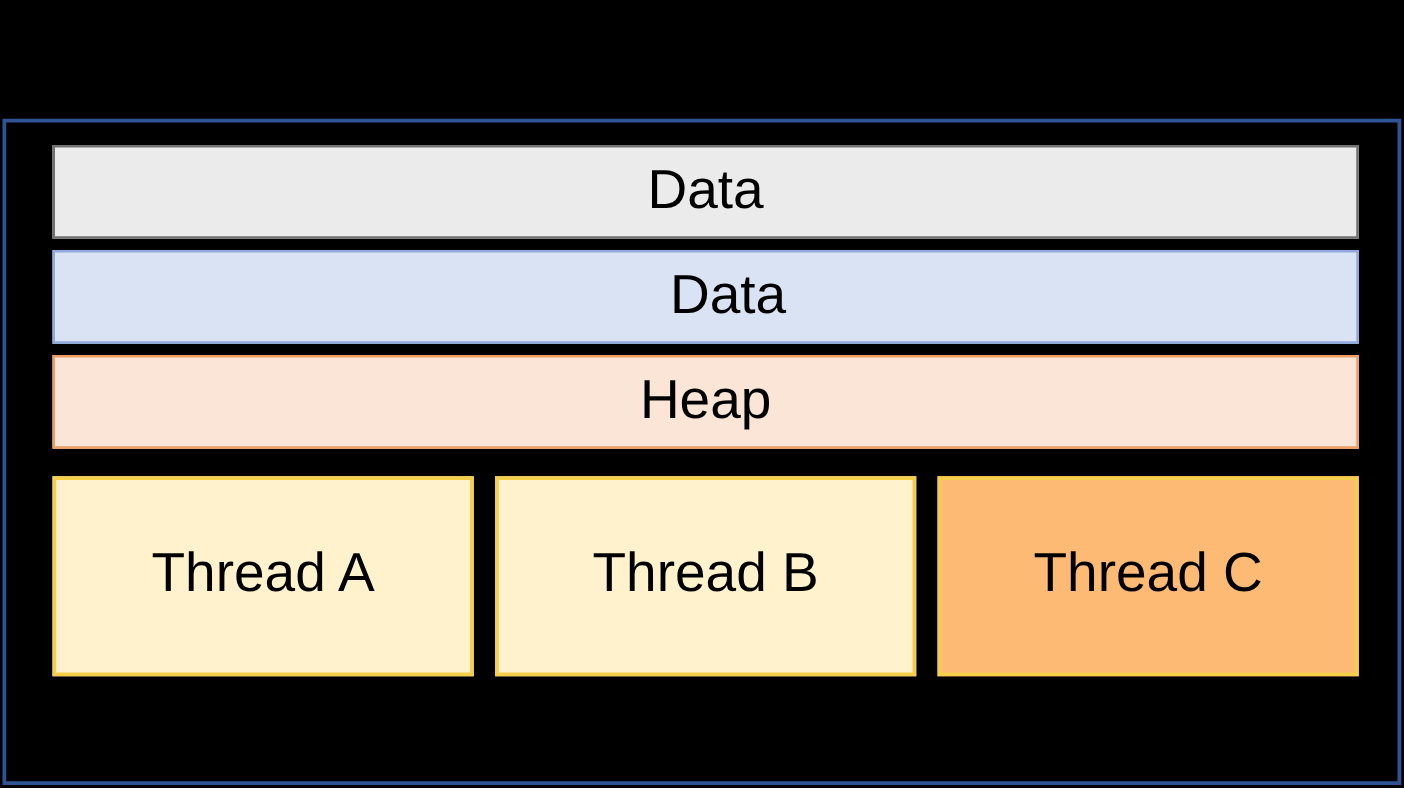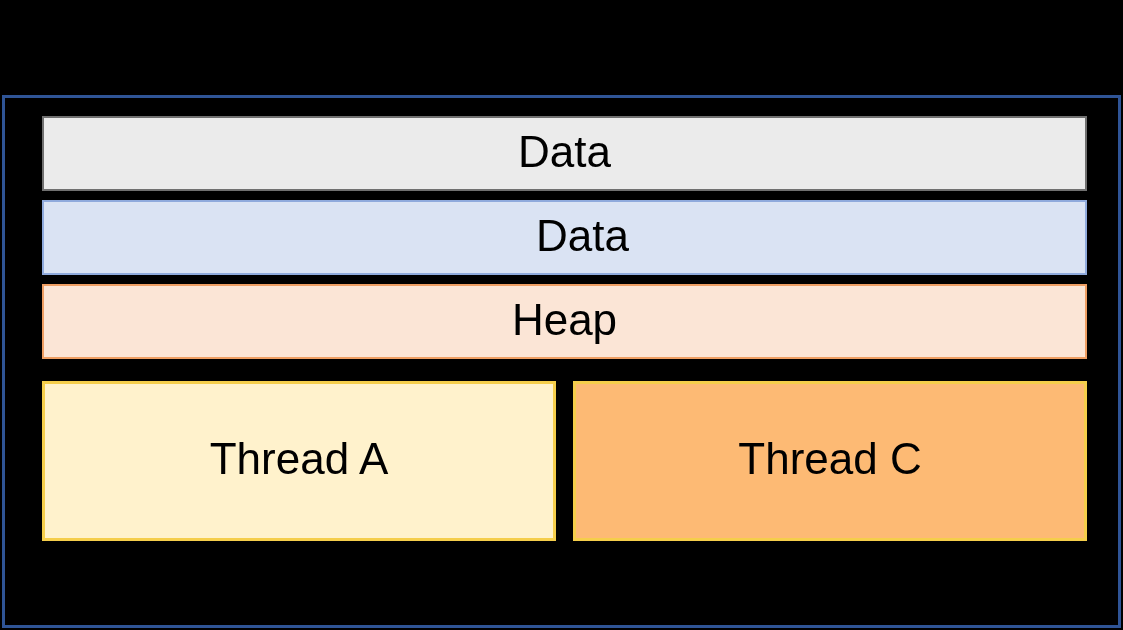--- a/index.html
+++ b/index.html
@@ -77,20 +77,23 @@
     <div class="segment heap" style="background-color: rgb(251, 229, 214); border-color: rgb(238, 158, 99); text-align: center;">
       <span class="seg-label">Heap</span>
     </div>
 
     <div class="threads-row">
 
       <div class="thread" style="background-color: rgb(255, 242, 204); border-color: rgb(245, 206, 75);">
         <span class="thread-label">Thread A</span>
       </div>
 
+      <div class="thread" style="background-color: rgb(255, 242, 204); border-color: rgb(245, 206, 75);">
+        <span class="thread-label">Thread B</span>
+      </div>
 
       <div class="thread" style="background-color: #fdba74; border-color: rgb(245, 206, 75);">
         <span class="thread-label">Thread C</span>
       </div>
 
     </div>
   </div>
 </div>
 
 </body></html>

